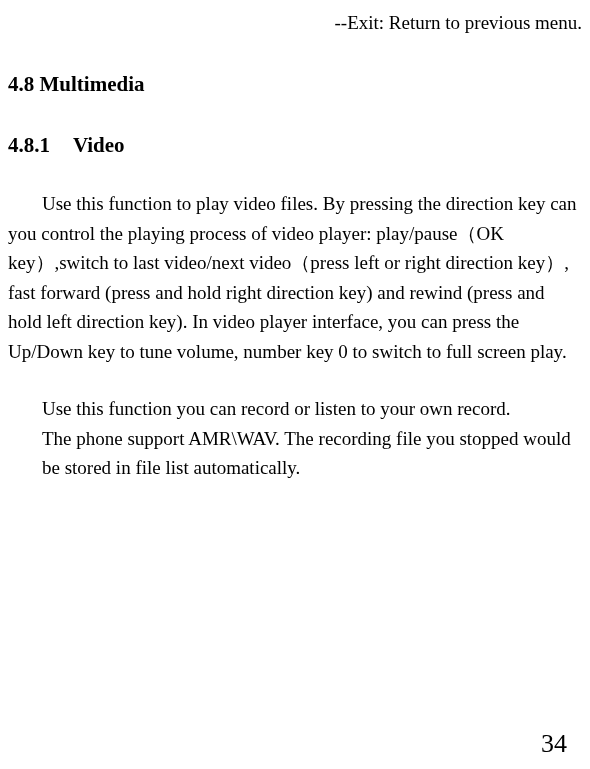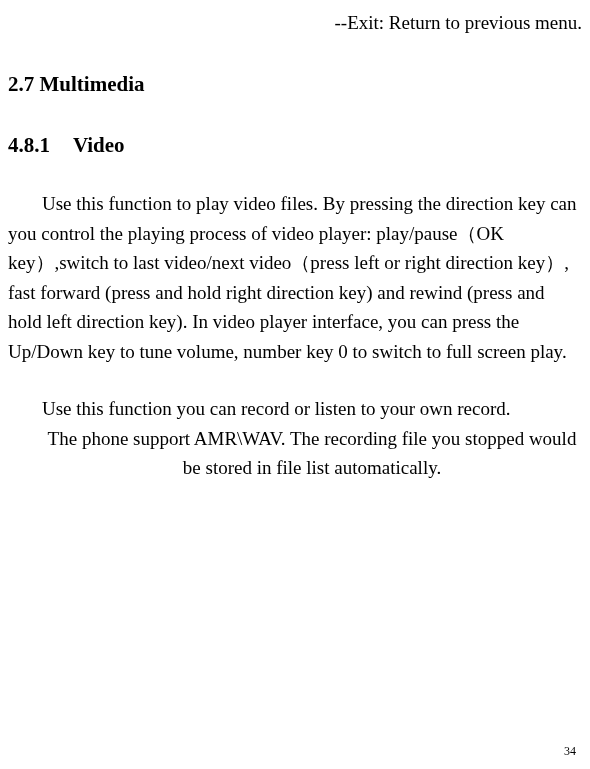--- a/index.html
+++ b/index.html
@@ -45,38 +45,38 @@
     min-width: 60px;
   }
   .body-para {
     margin: 0 0 28px 0;
     text-indent: 34px;
     text-align: left;
   }
   .body-block {
     margin: 0 0 28px 0;
     padding-left: 34px;
-    text-align: center;
+    text-align: left;
   }
   .page-number {
     position: absolute;
     bottom: 10px;
-    right: 14px;
-    font-size: 12px;
+    right: 23px;
+    font-size: 26px;
   }
 </style>
 </head>
 <body>
 
 <div class="page">
 
   <p class="frag-line2">--Exit: Return to previous menu.</p>
 
   <div class="h-section">
-    <span>2.7</span>
+    <span>4.8</span>
     <span>Multimedia</span>
   </div>
 
   <div class="h-sub">
     <span class="num">4.8.1</span>
     <span>Video</span>
   </div>
 
   <p class="body-para">Use this function to play video files. By pressing the direction key can you control the playing process of video player: play/pause（OK key）,switch to last video/next video（press left or right direction key）, fast forward (press and hold right direction key) and rewind (press and hold left direction key). In video player interface, you can press the Up/Down key to tune volume, number key 0 to switch to full screen play.</p>
 

